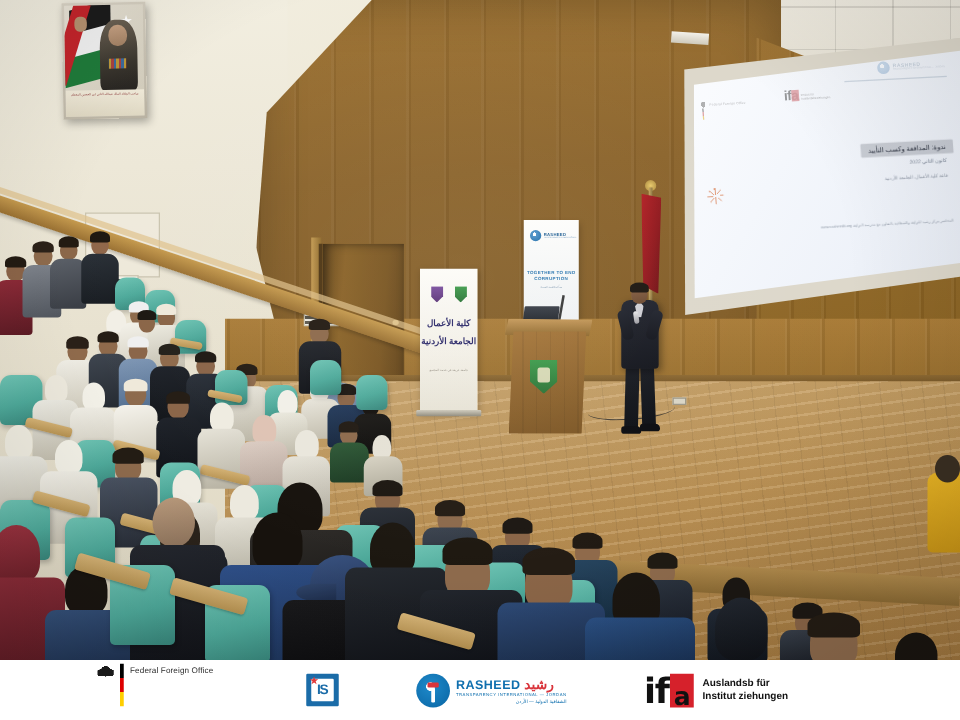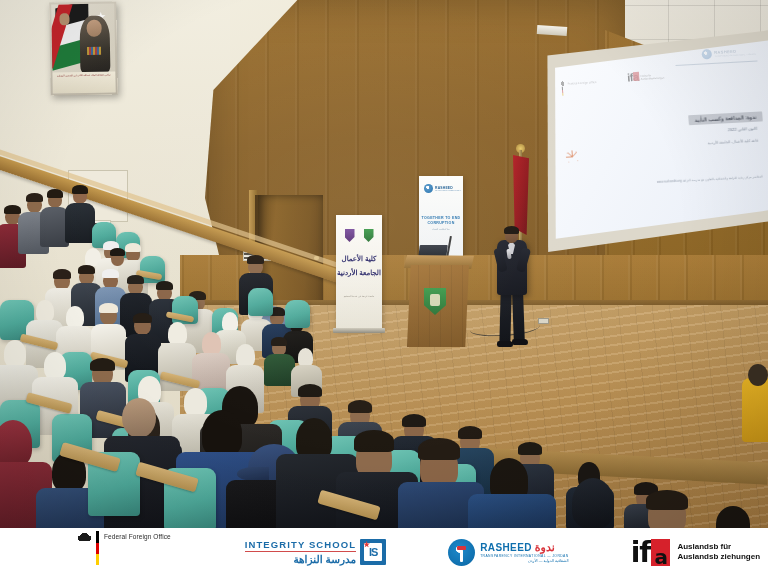--- a/index.html
+++ b/index.html
@@ -1101,48 +1101,43 @@
 
   <div id="footer">
 
     <div class="logo-slot ffo-wrap">
       <div class="ffo-eagle-big"></div>
       <div class="ffo-stripe"></div>
       <div class="ffo-label">Federal Foreign Office</div>
     </div>
 
     <div class="logo-slot is-wrap">
-      <div class="is-text">
-        <div class="is-en">INTEGRITY SCHOOL</div>
-        <div class="is-rule"></div>
-        <div class="is-ar">مدرسة النزاهة</div>
-      </div>
       <div class="is-mark">
         <div class="is-star"></div>
         <div class="is-mark-inner"></div>
       </div>
     </div>
 
     <div class="logo-slot rs-wrap">
       <div class="rs-circle"></div>
       <div class="rs-text">
         <div class="rs-top">
           <span class="rs-en">RASHEED</span>
-          <span class="rs-ar">ندوة</span>
+          <span class="rs-ar">رشيد</span>
         </div>
         <div class="rs-sub1">TRANSPARENCY INTERNATIONAL — JORDAN</div>
         <div class="rs-sub2">الشفافية الدولية — الأردن</div>
       </div>
     </div>
 
     <div class="logo-slot ifa-wrap">
       <div class="ifa-logo">
         <span class="ifa-if">if</span>
         <span class="ifa-a-box"></span>
       </div>
       <div>
         <div class="ifa-txt">Auslandsb für</div>
-        <div class="ifa-txt">Auslandsb ziehungen</div>
+        <div class="ifa-txt">Institut ziehungen</div>
       </div>
     </div>
 
   </div>
 </div>
 
 </body></html>

